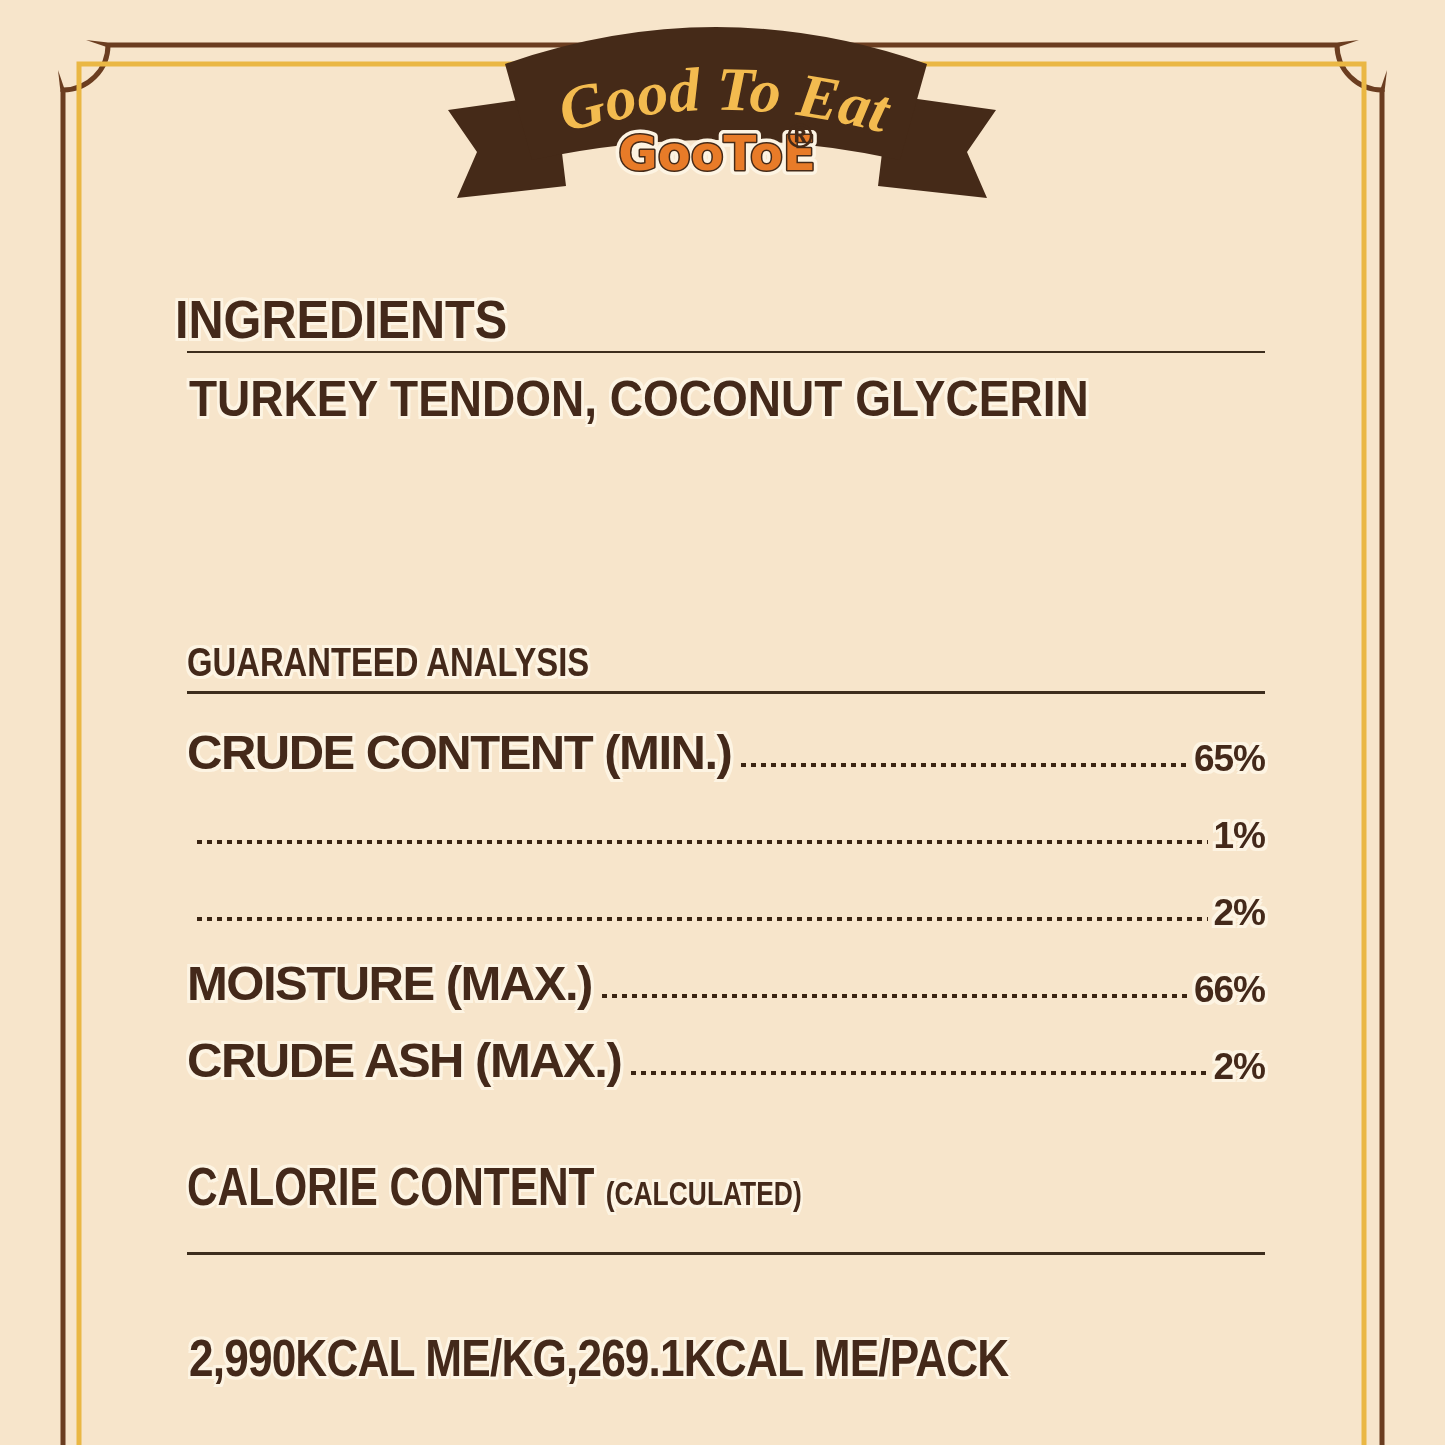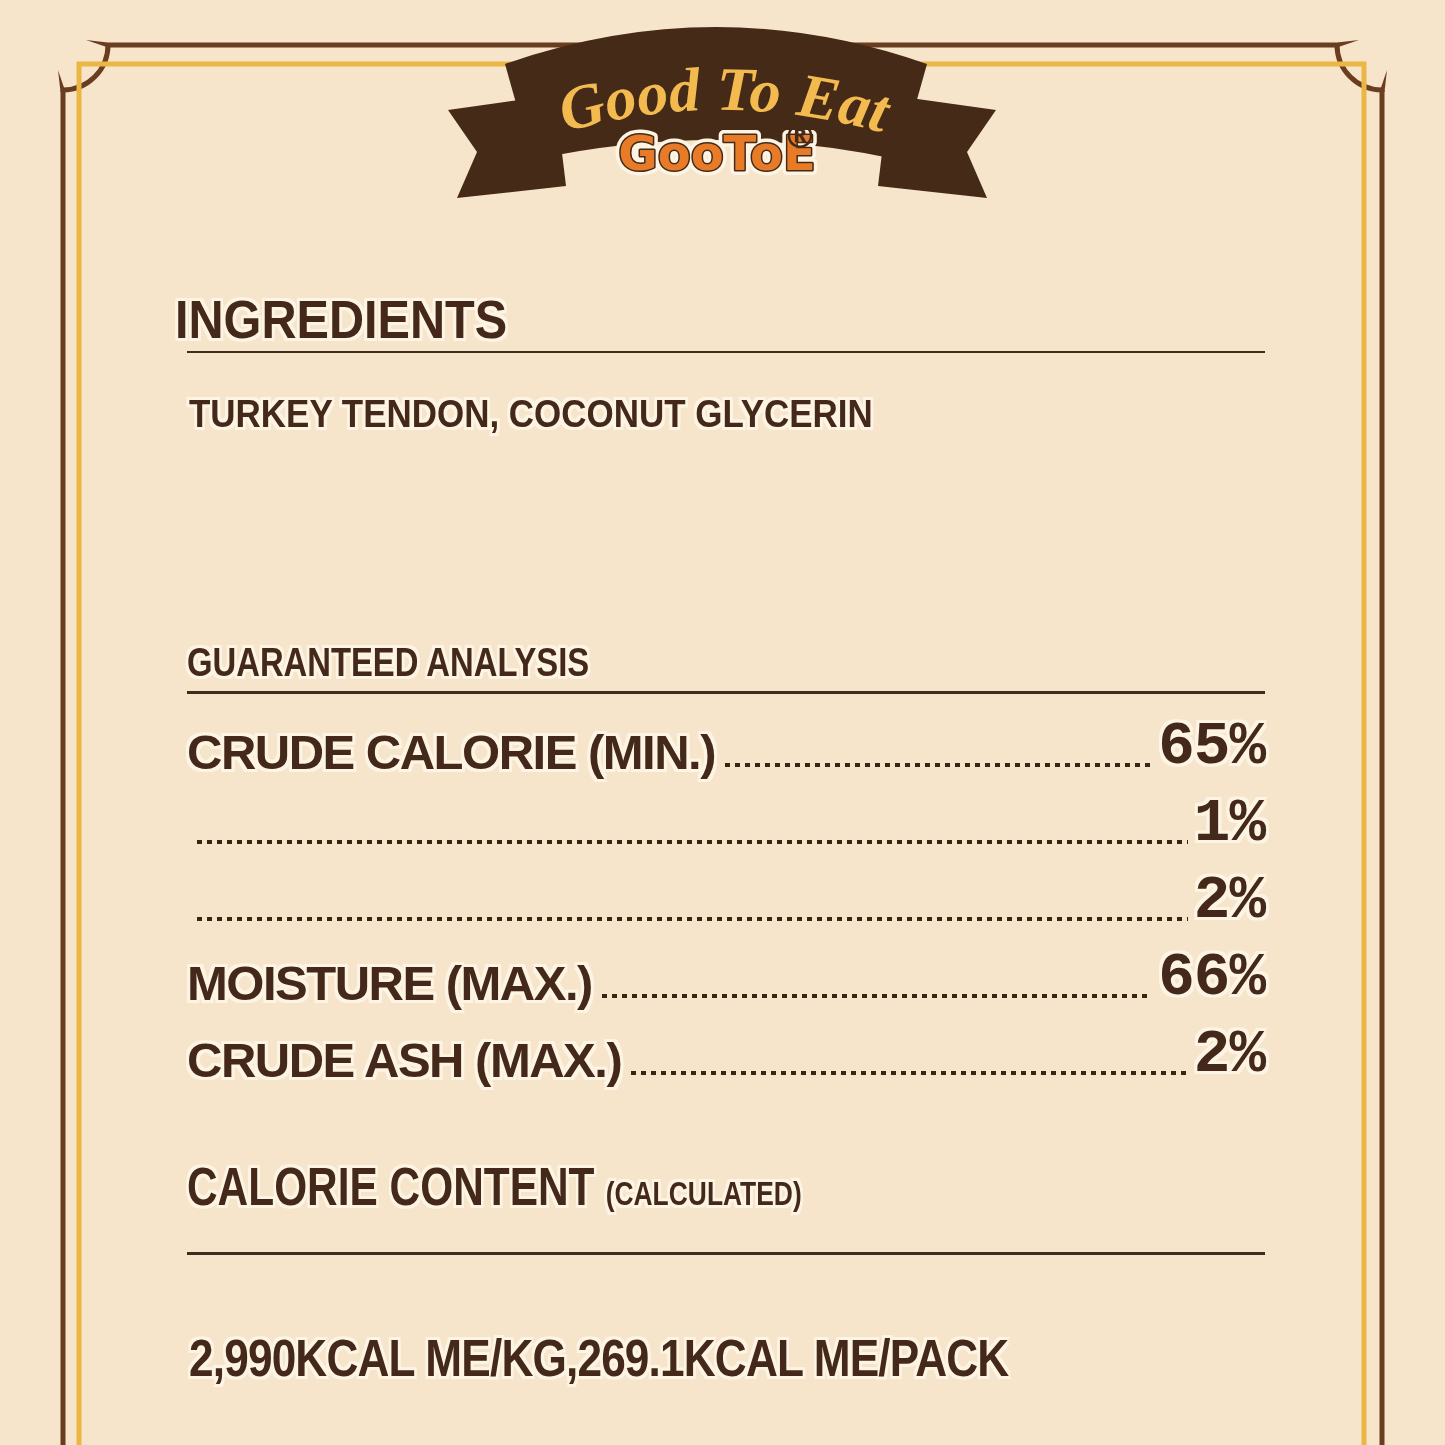--- a/index.html
+++ b/index.html
@@ -20,40 +20,40 @@
     text-shadow:
       -3px -3px 0 var(--halo), 3px -3px 0 var(--halo),
       -3px  3px 0 var(--halo), 3px  3px 0 var(--halo),
       -3px  0   0 var(--halo), 3px  0   0 var(--halo),
        0   -3px 0 var(--halo), 0    3px 0 var(--halo);
   }
   .abs { position:absolute; }
   .squeeze { display:inline-block; transform-origin:0 50%; white-space:nowrap; }
 
   .title-lg { font-size:54px; }
-  .body-lg  { font-size:38px;margin-top:21px; }
+  .body-lg  { font-size:50px; }
   .rule { position:absolute; left:187px; width:1078px; background:#3d2d1d; }
 
   .cal-sub { font-size:33px; margin-left:14px; }
 
   #analysis-rows { position:absolute; left:187px; top:700px; width:1078px; }
   .arow {
     display:flex; align-items:flex-end;
     height:77px;
   }
   .arow .lbl {
     font-size:49px; letter-spacing:-1.5px; white-space:nowrap;
   }
   .arow .leader {
     flex:1 1 auto;
     height:4px;
     margin:0 6px 10px 10px;
     background:repeating-linear-gradient(90deg, #3a2413 0 5px, transparent 5px 10px);
   }
-  .arow .val { font-size:61px; letter-spacing:-1px;font-family:Liberation Mono, monospace; }
+  .arow .val { font-size:37px; letter-spacing:-1px; }
 </style>
 </head>
 <body>
 
 <div class="label">
 
   <svg class="layer" width="1445" height="1445" viewBox="0 0 1445 1445">
 
     <g stroke="#6b3d20" stroke-width="5" fill="none">
       <path d="M 108,45 H 1337"></path>
@@ -94,21 +94,21 @@
     <span class="squeeze" style="transform:scaleX(0.92);">TURKEY TENDON, COCONUT GLYCERIN</span>
   </div>
 
   <div class="abs halo" style="left:187px; top:642px; font-size:40px;">
     <span class="squeeze" style="transform:scaleX(0.82);">GUARANTEED ANALYSIS</span>
   </div>
   <div class="rule" style="top:691px; height:3px;"></div>
 
   <div id="analysis-rows">
     <div class="arow">
-      <span class="lbl halo">CRUDE CALORIE (MIN.)</span>
+      <span class="lbl halo">CRUDE CONTENT (MIN.)</span>
       <span class="leader"></span>
       <span class="val halo">65%</span>
     </div>
 
     <div class="arow">
       <span class="leader"></span>
       <span class="val halo">1%</span>
     </div>
 
     <div class="arow">

